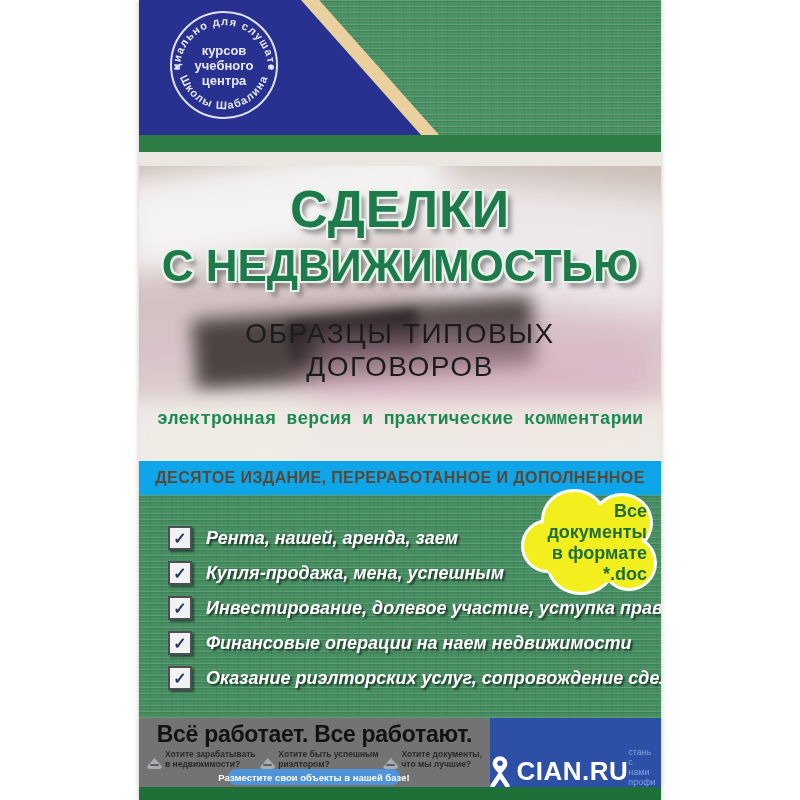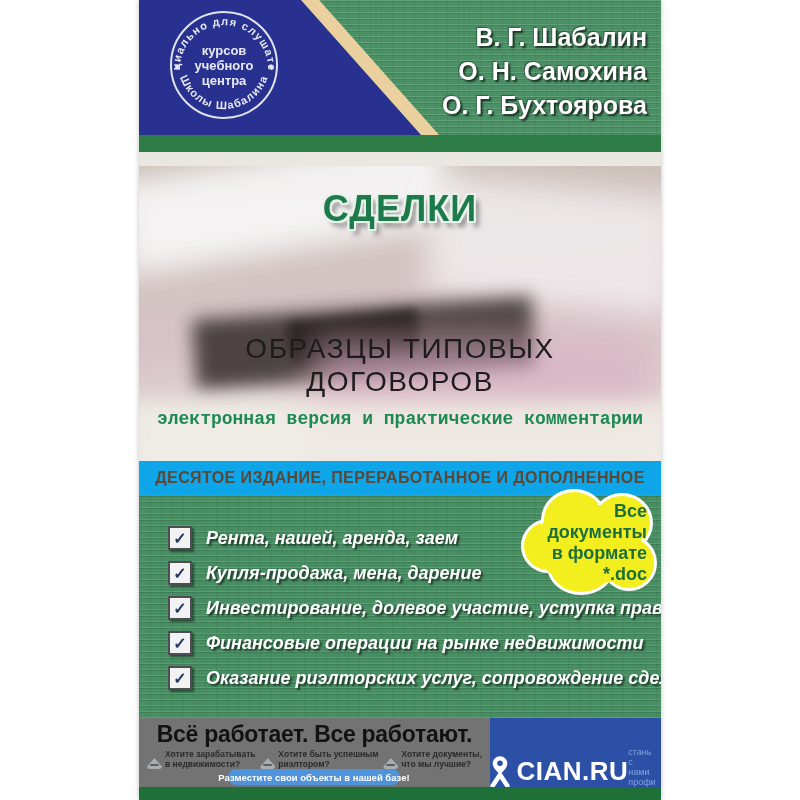--- a/index.html
+++ b/index.html
@@ -30,24 +30,24 @@
   .photo{position:relative;width:100%;height:295px;overflow:hidden;
     background:linear-gradient(175deg,#c9bdb4 0%,#cfc2bd 25%,#d7c3c8 55%,#e2dad6 80%,#efe9e2 100%);}
   .blob{position:absolute;}
   .streak1{left:-20px;top:-10px;width:330px;height:95px;background:rgba(250,250,252,.85);filter:blur(14px);transform:rotate(-9deg);}
   .streak2{left:290px;top:20px;width:250px;height:120px;background:rgba(246,243,246,.75);filter:blur(16px);transform:rotate(6deg);}
   .darkobj{left:55px;top:142px;width:340px;height:70px;background:#393230;filter:blur(9px);transform:rotate(-4deg);opacity:.88;}
   .darkobj2{left:150px;top:150px;width:130px;height:42px;background:#211d1c;filter:blur(6px);transform:rotate(-6deg);}
   .pinkwash{left:170px;top:170px;width:350px;height:120px;background:rgba(215,168,190,.6);filter:blur(18px);}
   .bottomlight{left:-10px;top:235px;width:542px;height:70px;background:rgba(241,238,231,.85);filter:blur(10px);}
   .title{position:absolute;left:0;top:14px;width:100%;text-align:center;color:#1d7a4a;font-weight:bold;z-index:3;}
-  .title .t1{font-size:36px;line-height:58px;letter-spacing:1px;}
+  .title .t1{font-size:52px;line-height:58px;letter-spacing:1px;}
   .title .t2{font-size:44px;line-height:56px;letter-spacing:0px;}
   .title div{text-shadow:-2px -2px 0 #e9f2ea,2px -2px 0 #e9f2ea,-2px 2px 0 #e9f2ea,2px 2px 0 #e9f2ea,0 -2px 0 #e9f2ea,0 2px 0 #e9f2ea,-2px 0 0 #e9f2ea,2px 0 0 #e9f2ea,5px 6px 5px rgba(50,50,50,.5);}
-  .subtitle{position:absolute;left:0;top:166px;width:100%;text-align:center;color:#1c1c1c;font-size:28px;line-height:33px;letter-spacing:1.5px;z-index:3;}
+  .subtitle{position:absolute;left:0;top:151px;width:100%;text-align:center;color:#1c1c1c;font-size:28px;line-height:33px;letter-spacing:1.5px;z-index:3;}
   .tagline{position:absolute;left:0;top:243px;width:100%;text-align:center;color:#1e8a52;font-size:18px;font-weight:bold;z-index:3;font-family:Liberation Mono, monospace;}
 
   
   .edition{position:relative;width:100%;height:34px;background:#0ea5e9;z-index:2;
     display:flex;align-items:center;justify-content:center;color:#5a4836;font-size:16px;font-weight:bold;letter-spacing:.4px;}
 
   
   .main-green{position:relative;width:100%;height:223px;
     background-color:#478f62;
     background-image:repeating-linear-gradient(180deg, rgba(255,255,255,.13) 0 1px, rgba(0,0,0,.11) 1px 2px, transparent 2px 6px),
@@ -104,39 +104,35 @@
         </defs>
         <circle cx="60" cy="62" r="53" fill="none" stroke="#dfe3ee" stroke-width="2"></circle>
         <text class="arc-text"><textPath href="#arcTop" startOffset="50%" text-anchor="middle">Специально для слушателей</textPath></text>
         <text class="center-text" x="60" y="52">курсов</text>
         <text class="center-text" x="60" y="67">учебного</text>
         <text class="center-text" x="60" y="82">центра</text>
         <text class="stamp-dot" x="13" y="68">•</text>
         <text class="stamp-dot" x="107" y="68">•</text>
         <text class="arc-text"><textPath href="#arcBottom" startOffset="50%" text-anchor="middle">Школы Шабалина</textPath></text>
       </svg>
-      <div class="authors">
-        <div>В. Г. Шабалин</div>
-        <div>О. Н. Самохина</div>
-        <div>О. Г. Бухтоярова</div>
-      </div>
     </div>
 
     <div class="green-band"></div>
     <div class="white-band"></div>
 
     <div class="photo">
       <div class="blob streak1"></div>
       <div class="blob streak2"></div>
       <div class="blob darkobj"></div>
       <div class="blob darkobj2"></div>
       <div class="blob pinkwash"></div>
       <div class="blob bottomlight"></div>
       <div class="title">
         <div class="t1">СДЕЛКИ</div>
+        <div class="t2">С НЕДВИЖИМОСТЬЮ</div>
       </div>
       <div class="subtitle">
         <div>ОБРАЗЦЫ ТИПОВЫХ</div>
         <div>ДОГОВОРОВ</div>
       </div>
       <div class="tagline">электронная версия и практические комментарии</div>
     </div>
 
     <div class="edition">ДЕСЯТОЕ ИЗДАНИЕ, ПЕРЕРАБОТАННОЕ И ДОПОЛНЕННОЕ</div>
 
@@ -155,29 +151,29 @@
           <div>*.doc</div>
         </div>
       </div>
       <div class="features">
         <div class="feat">
           <span class="chk">✓</span>
           <span class="ftext">Рента, нашей, аренда, заем</span>
         </div>
         <div class="feat">
           <span class="chk">✓</span>
-          <span class="ftext">Купля-продажа, мена, дарение</span>
+          <span class="ftext">Купля-продажа, мена, успешным</span>
         </div>
         <div class="feat">
           <span class="chk">✓</span>
           <span class="ftext">Инвестирование, долевое участие, уступка прав</span>
         </div>
         <div class="feat">
           <span class="chk">✓</span>
-          <span class="ftext">Финансовые операции на рынке недвижимости</span>
+          <span class="ftext">Финансовые операции на наем недвижимости</span>
         </div>
         <div class="feat">
           <span class="chk">✓</span>
           <span class="ftext">Оказание риэлторских услуг, сопровождение сделок</span>
         </div>
       </div>
     </div>
 
     <div class="footer">
       <div class="footer-left">

